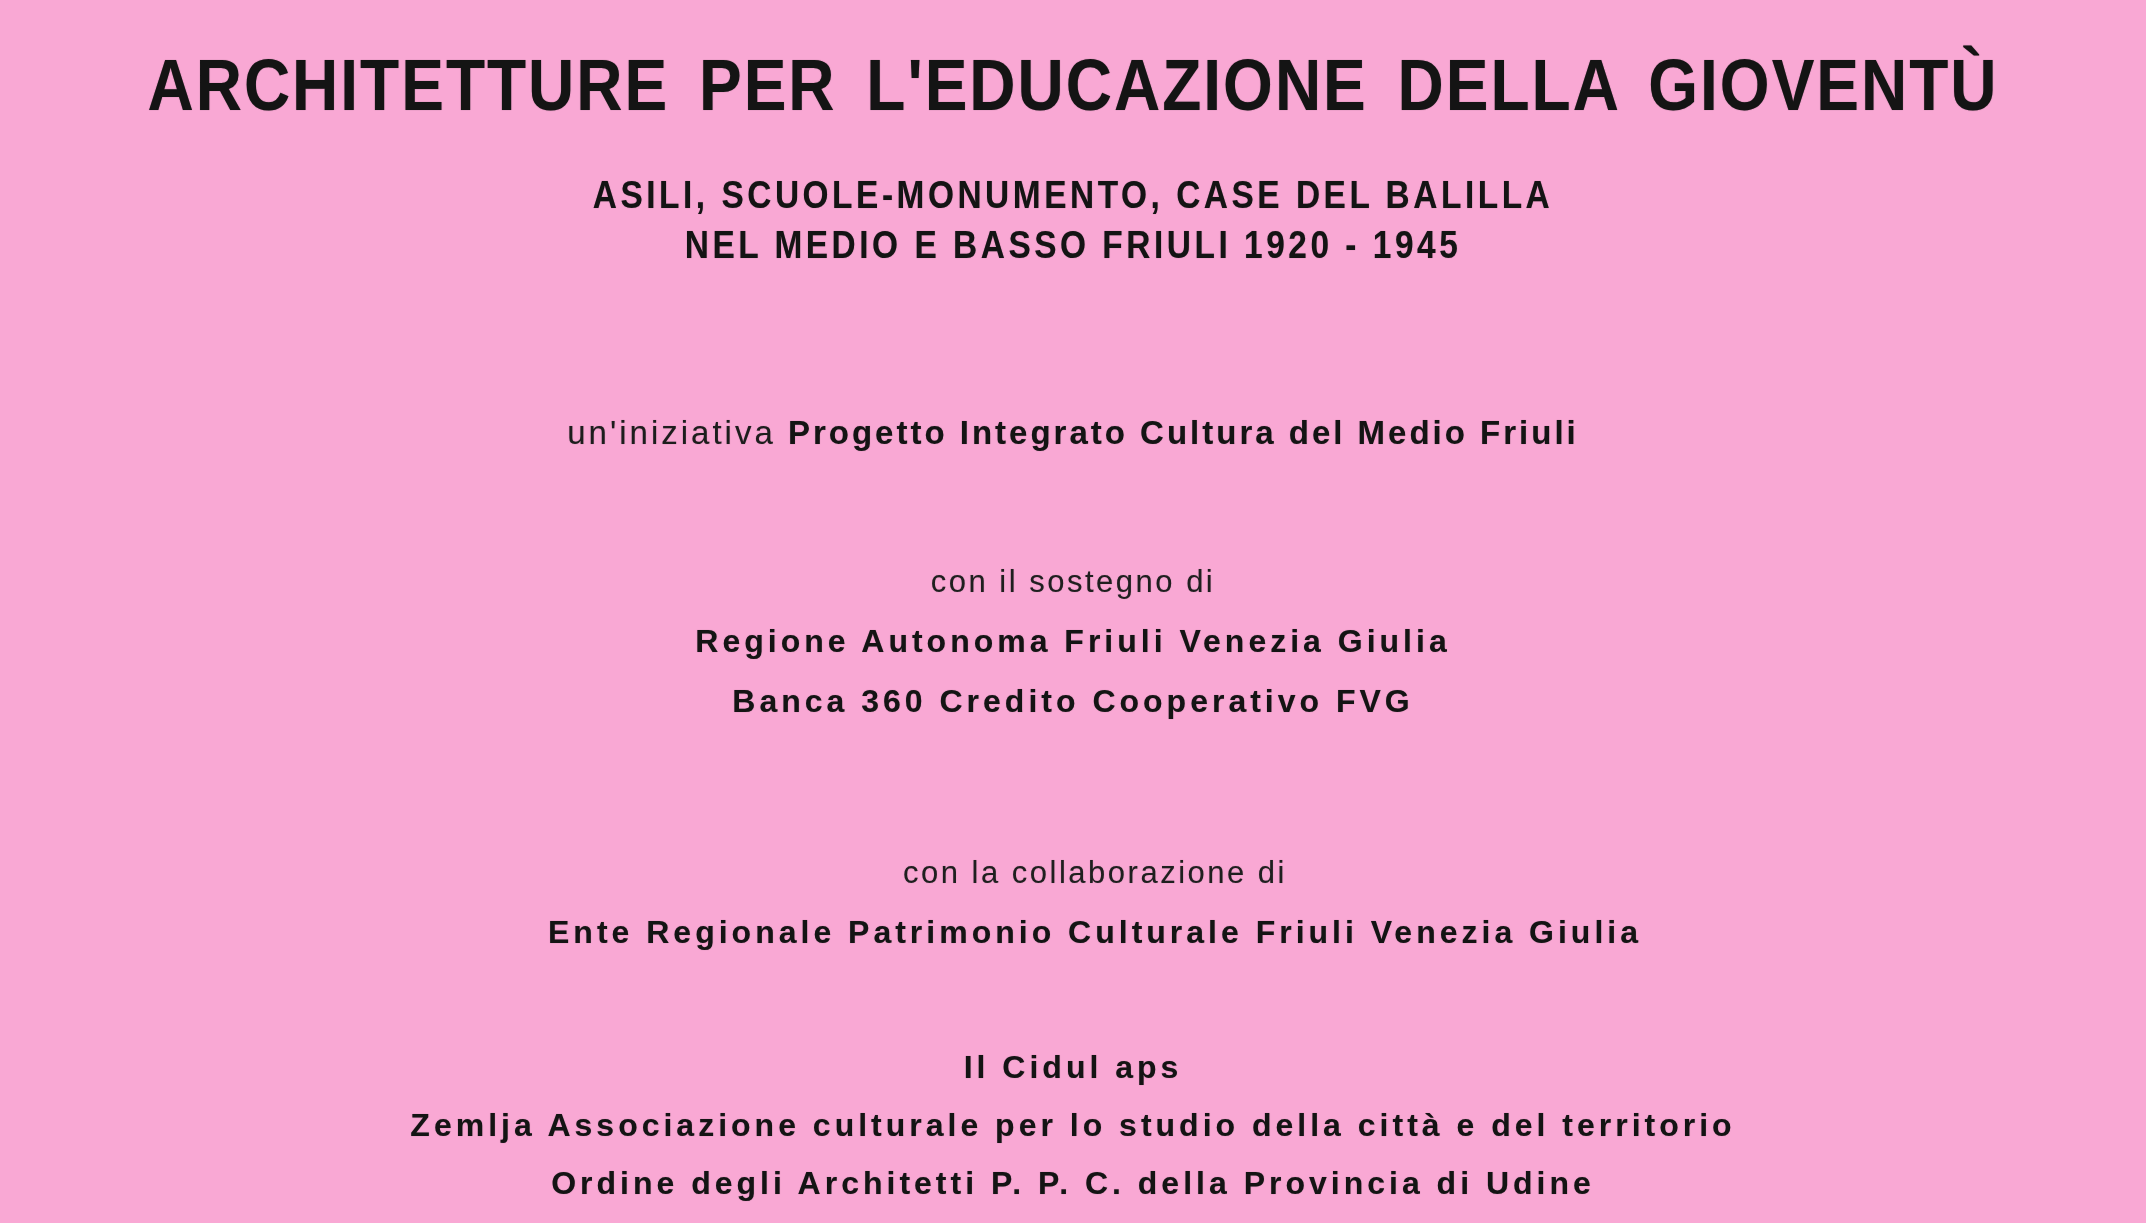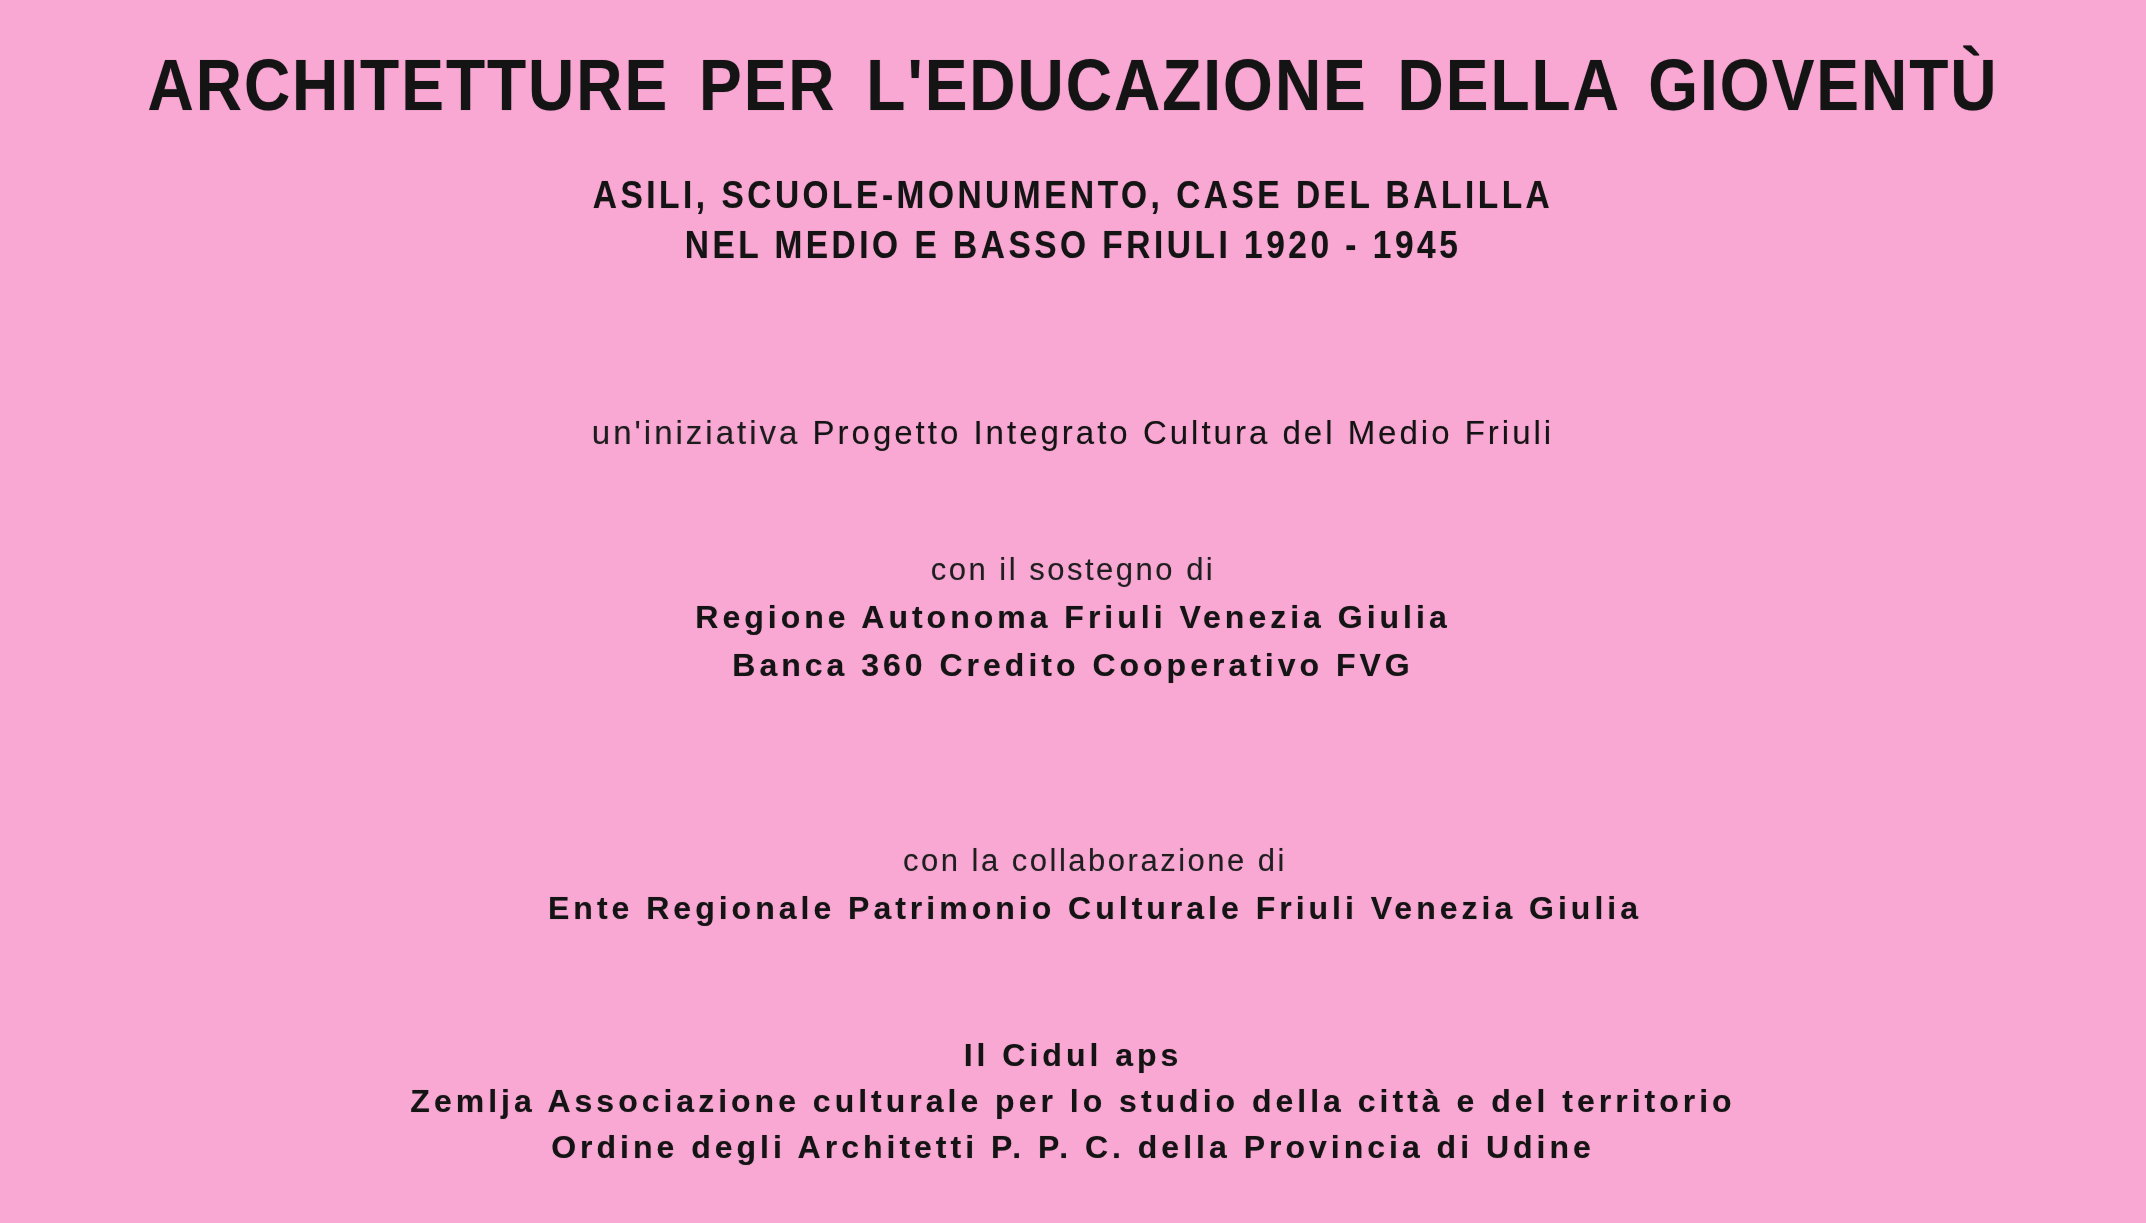--- a/index.html
+++ b/index.html
@@ -51,33 +51,33 @@
   }
   .initiative {
     top: 409px;
     margin: 0;
     font-size: 33px;
     line-height: 48px;
     letter-spacing: 3px;
     text-shadow: 0 0 1px rgba(20,20,20,0.35);
   }
   .initiative .light { font-weight: normal; color: #1d1d1d; }
-  .initiative .strong { font-weight: normal; }
+  .initiative .strong { font-weight: bold; }
   .credits { margin: 0; }
   .credits-heading {
-    margin: 0;
+    margin: 12px;
     font-size: 31px;
     font-weight: normal;
     line-height: 46px;
     letter-spacing: 2.5px;
     color: #1f1f1f;
     text-shadow: 0 0 1px rgba(20,20,20,0.3);
   }
   .credits-entry {
-    margin: 0;
+    margin: 12px;
     font-size: 32px;
     font-weight: bold;
     line-height: 48px;
     letter-spacing: 4px;
     text-shadow: 0 0 1px rgba(20,20,20,0.35);
   }
   .section-sostegno   { top: 547px; }
   .section-collab     { top: 838px; padding-left: 22px; }
   .section-partners   { top: 1032px; }
   .section-partners .credits-entry { line-height: 46px; }

